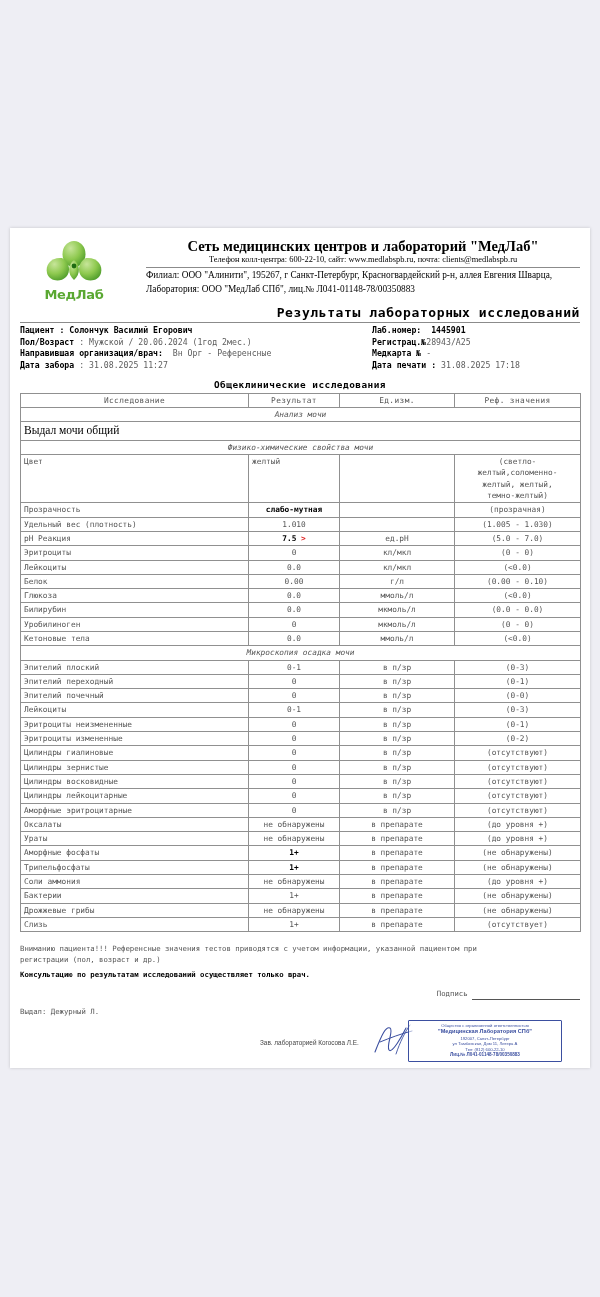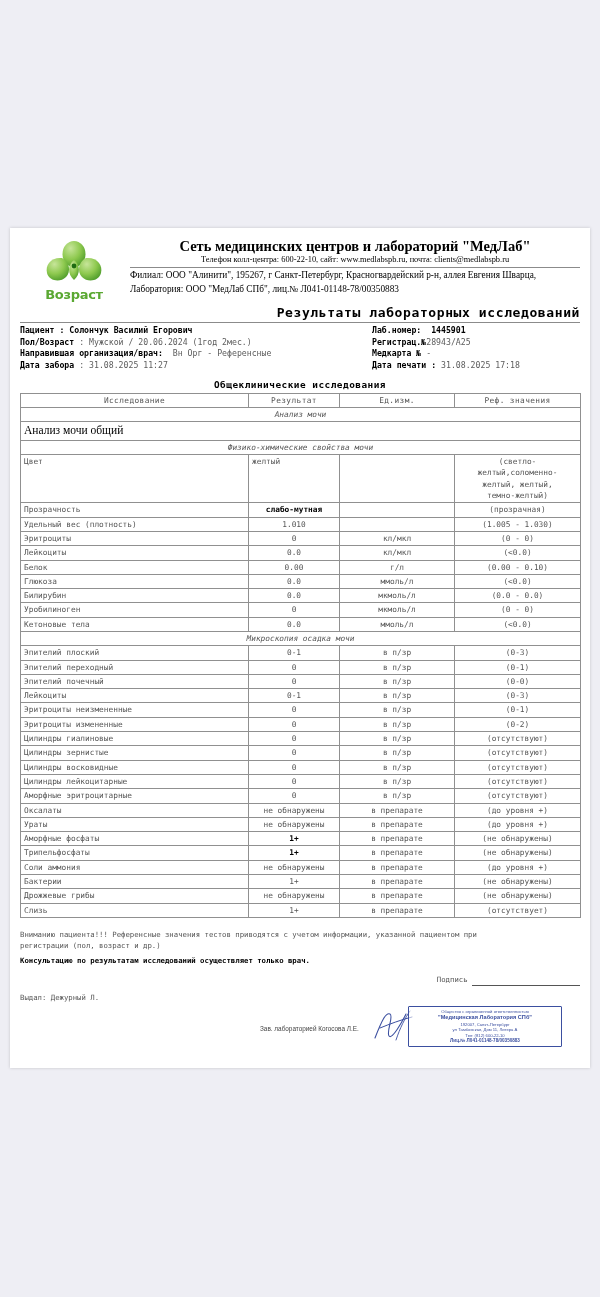--- a/index.html
+++ b/index.html
@@ -35,21 +35,21 @@
   .logo-svg { display: block; margin: 0 auto; }
   .logo-word {
     text-align: center;
     font-family: "DejaVu Sans", sans-serif;
     font-weight: bold;
     font-size: 13px;
     color: #5aa832;
     letter-spacing: -0.3px;
     margin-top: -1px;
   }
-  .hdr-right { flex: 1; padding-left: 2px; }
+  .hdr-right { flex: 1; padding-left: 2px; margin-left: 16px; }
   .org-title {
     font-family: "Liberation Serif", serif;
     font-weight: bold;
     font-size: 14.5px;
     color: #000;
     text-align: center;
     line-height: 1.15;
   }
   .org-phone {
     font-family: "Liberation Serif", serif;
@@ -220,21 +220,21 @@
               <stop offset="55%" stop-color="#8ec94f"></stop>
               <stop offset="100%" stop-color="#4e9c2a"></stop>
             </radialGradient>
           </defs>
           <ellipse cx="31" cy="14" rx="11.5" ry="13" fill="url(#lg)"></ellipse>
           <path d="M19 18 C8 17 2 25 4 33 C6 41 17 43 23 37 C28 32 27 22 19 18 Z" fill="url(#lg)"></path>
           <path d="M43 18 C54 17 60 25 58 33 C56 41 45 43 39 37 C34 32 35 22 43 18 Z" fill="url(#lg)"></path>
           <path d="M31 20 C25 24 24 34 31 40 C38 34 37 24 31 20 Z" fill="url(#lg)"></path>
           <circle cx="31" cy="26" r="2.4" fill="#1f6b12"></circle>
         </svg>
-        <div class="logo-word">Возраст</div>
+        <div class="logo-word">МедЛаб</div>
       </div>
       <div class="hdr-right">
         <div class="org-title">Сеть медицинских центров и лабораторий "МедЛаб"</div>
         <div class="org-phone">Телефон колл-центра: 600-22-10, сайт: www.medlabspb.ru, почта: clients@medlabspb.ru</div>
         <div class="branch">Филиал: ООО "Алинити", 195267, г Санкт-Петербург, Красногвардейский р-н, аллея Евгения Шварца,</div>
         <div class="branch">Лаборатория: ООО "МедЛаб СПб", лиц.№ Л041-01148-78/00350883</div>
       </div>
     </div>
 
     <div class="section-title">Результаты  лабораторных  исследований</div>
@@ -274,21 +274,21 @@
           <th>Результат</th>
           <th>Ед.изм.</th>
           <th>Реф. значения</th>
         </tr>
       </thead>
       <tbody id="tbody">
           <tr class="group">
             <td colspan="4">Анализ мочи</td>
           </tr>
           <tr class="analysis">
-            <td colspan="4">Анализ мочи общий</td>
+            <td colspan="4">Выдал мочи общий</td>
           </tr>
           <tr class="group">
             <td colspan="4">Физико-химические  свойства  мочи</td>
           </tr>
           <tr>
             <td class="name">Цвет</td>
             <td class="res-left"><span>желтый</span></td>
             <td class="unit"></td>
             <td class="ref" style="white-space: pre-line;">(светло-
 желтый,соломенно-
@@ -299,20 +299,26 @@
             <td class="name">Прозрачность</td>
             <td class="res"><span class="bold-val">слабо-мутная</span></td>
             <td class="unit"></td>
             <td class="ref" style="white-space: pre-line;">(прозрачная)</td>
           </tr>
           <tr>
             <td class="name">Удельный вес (плотность)</td>
             <td class="res"><span>1.010</span></td>
             <td class="unit"></td>
             <td class="ref" style="white-space: pre-line;">(1.005 - 1.030)</td>
+          </tr>
+          <tr>
+            <td class="name">pH Реакция</td>
+            <td class="res"><span class="bold-val">7.5</span><span class="flag-hi"> &gt;</span></td>
+            <td class="unit">ед.pH</td>
+            <td class="ref" style="white-space: pre-line;">(5.0 - 7.0)</td>
           </tr>
           <tr>
             <td class="name">Эритроциты</td>
             <td class="res"><span>0</span></td>
             <td class="unit">кл/мкл</td>
             <td class="ref" style="white-space: pre-line;">(0 - 0)</td>
           </tr>
           <tr>
             <td class="name">Лейкоциты</td>
             <td class="res"><span>0.0</span></td>

